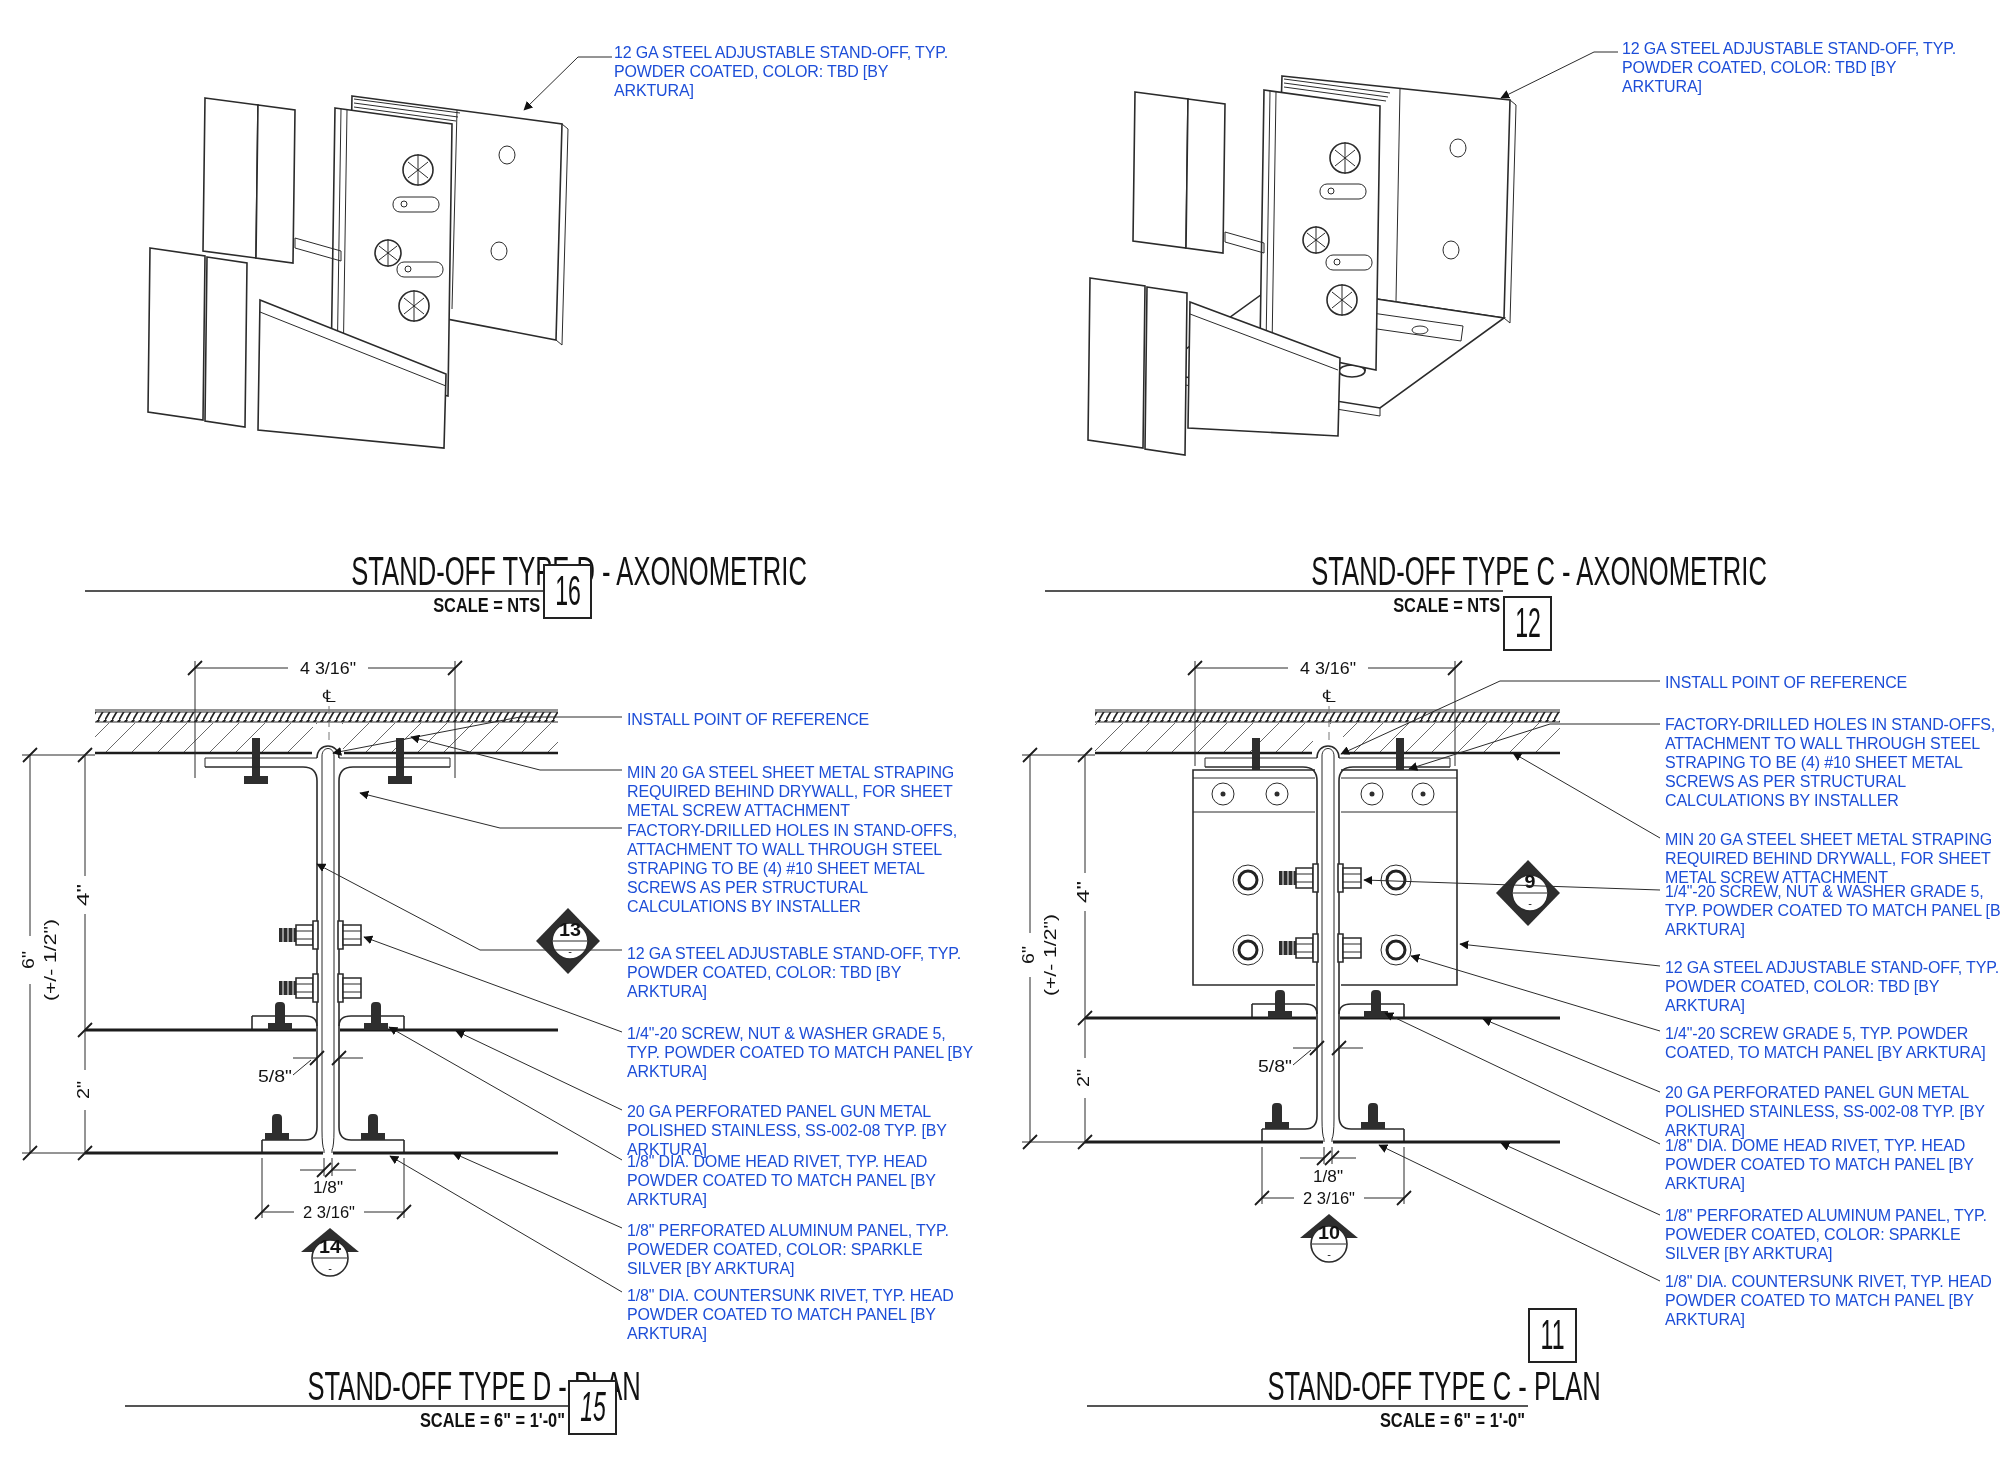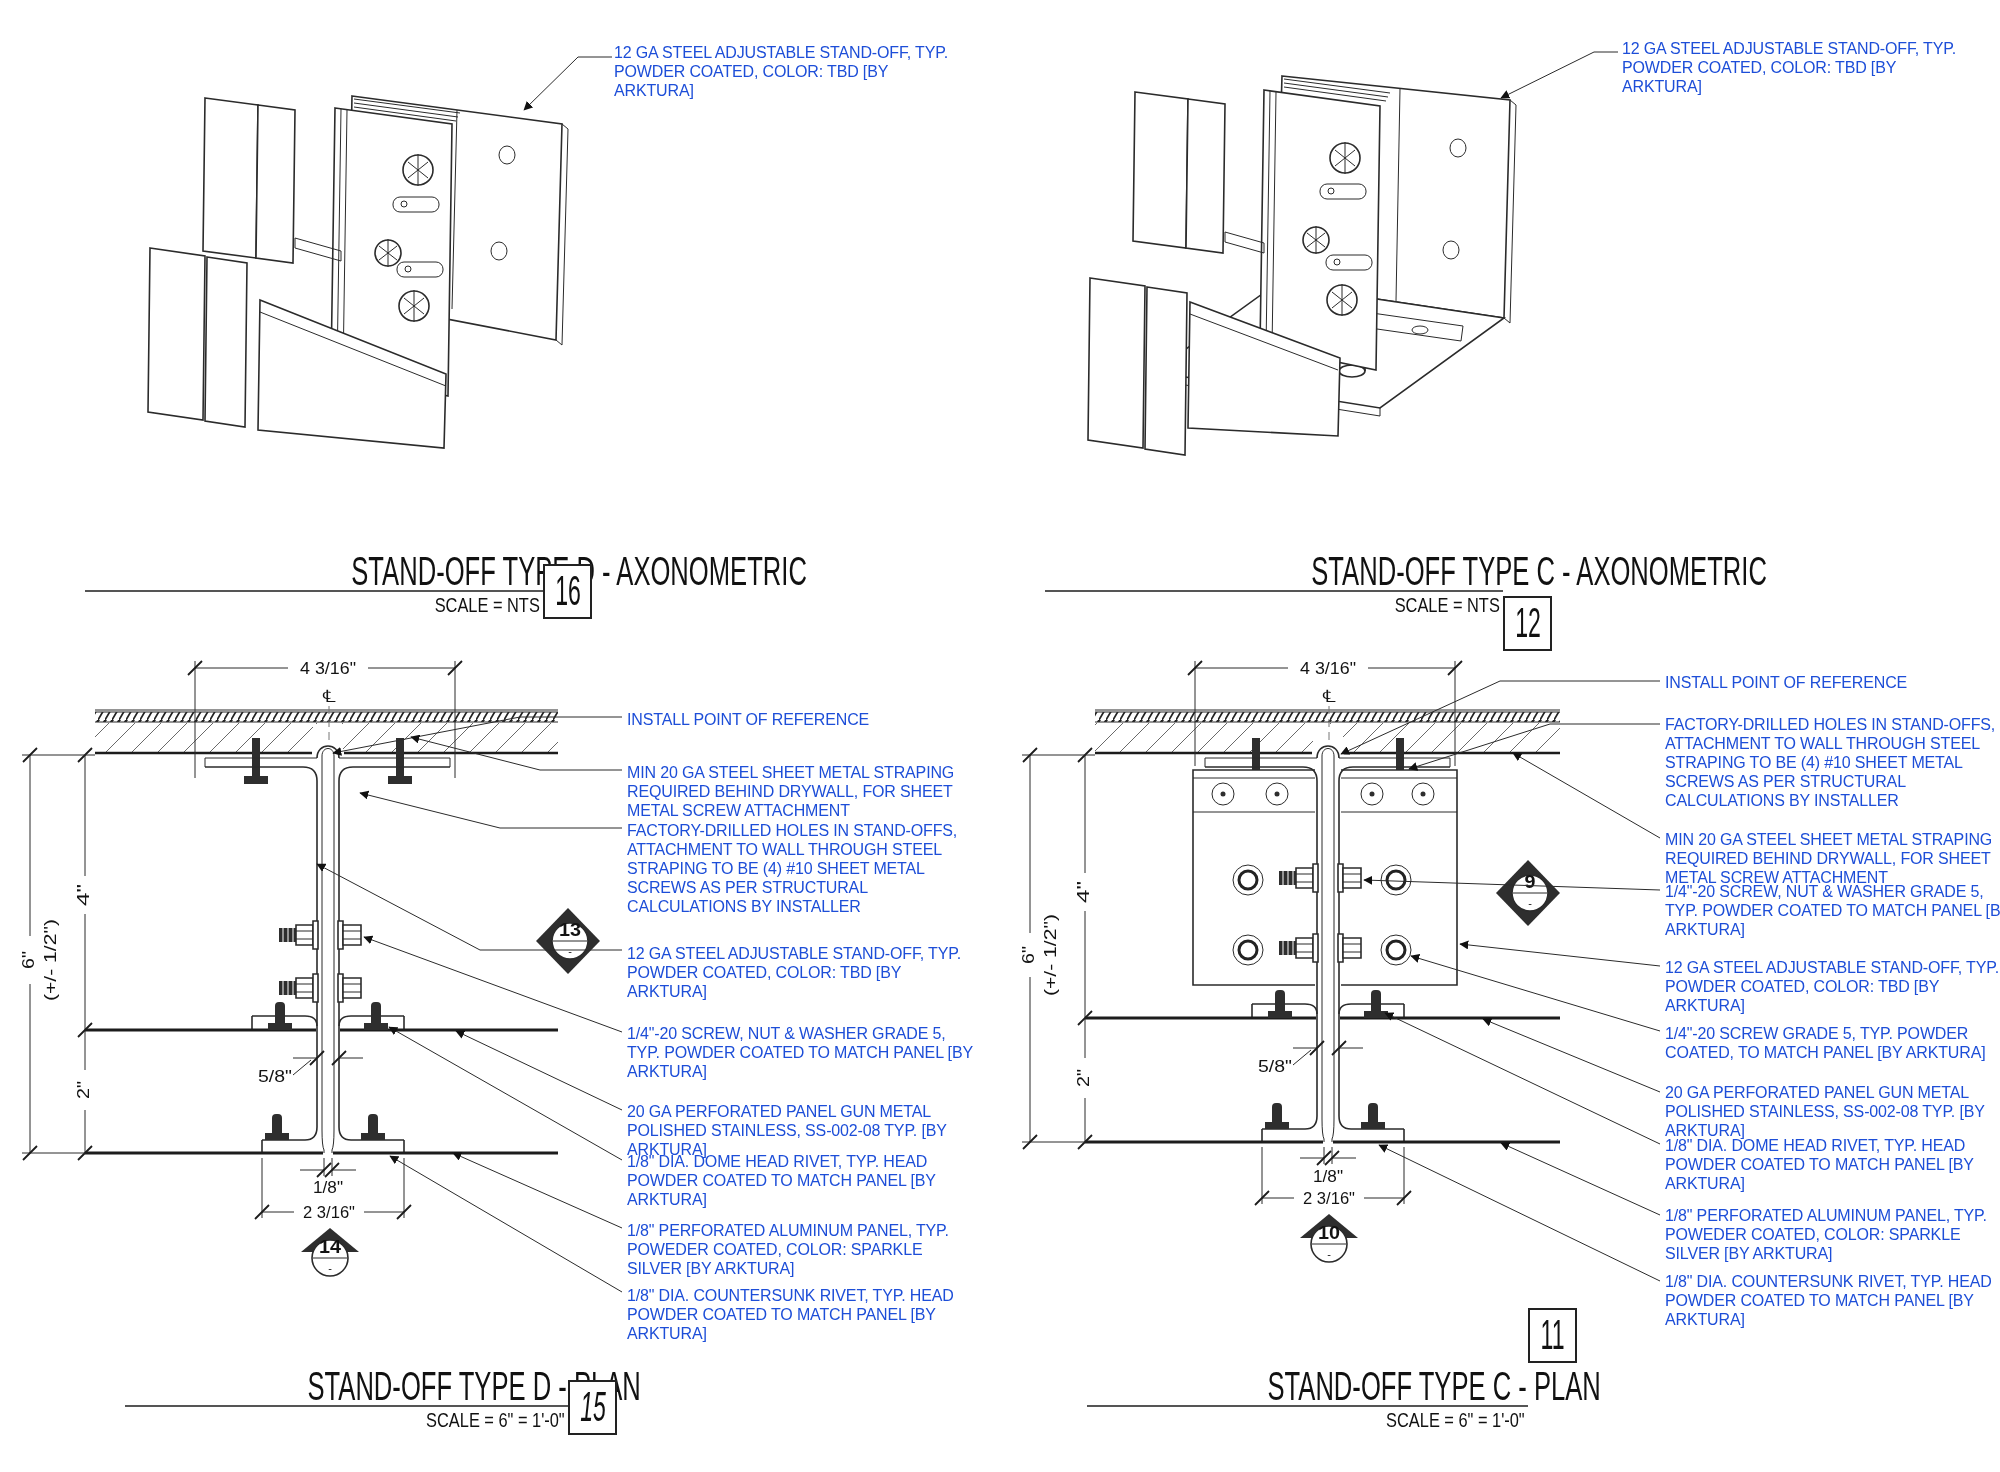--- a/index.html
+++ b/index.html
@@ -24,21 +24,21 @@
   .dimtxt{font-size:17px;text-anchor:middle;}
   .dimtxt-end{font-size:17px;text-anchor:end;}
   .mnum{font-size:19px;text-anchor:middle;font-weight:bold;}
   .msub{font-size:11px;text-anchor:middle;}
   .cltxt{font-size:17px;text-anchor:middle;}
   .callout{position:absolute;width:348px;font-size:16px;line-height:19px;
            color:#1d4ed8;letter-spacing:-0.15px;}
   .vtitle{position:absolute;width:445px;text-align:right;white-space:nowrap;}
   .vtitle span{display:inline-block;font-size:40px;line-height:40px;color:#111;
                transform:scaleX(0.64);transform-origin:100% 50%;white-space:nowrap;}
-  .vscale{position:absolute;width:445px;text-align:right;white-space:nowrap;}
+  .vscale{position:absolute;width:445px;text-align:right;white-space:nowrap;font-weight:bold;}
   .vscale span{display:inline-block;font-size:21px;line-height:21px;color:#111;
                transform:scaleX(0.78);transform-origin:100% 50%;white-space:nowrap;}
   .vnum{position:absolute;width:45px;height:51px;border:2px solid #222;background:#fff;
         text-align:center;}
   .vnum span{display:block;font-size:42px;line-height:49px;color:#111;
              transform:scaleX(0.55);transform-origin:50% 50%;}
 </style>
 </head>
 <body>
 

